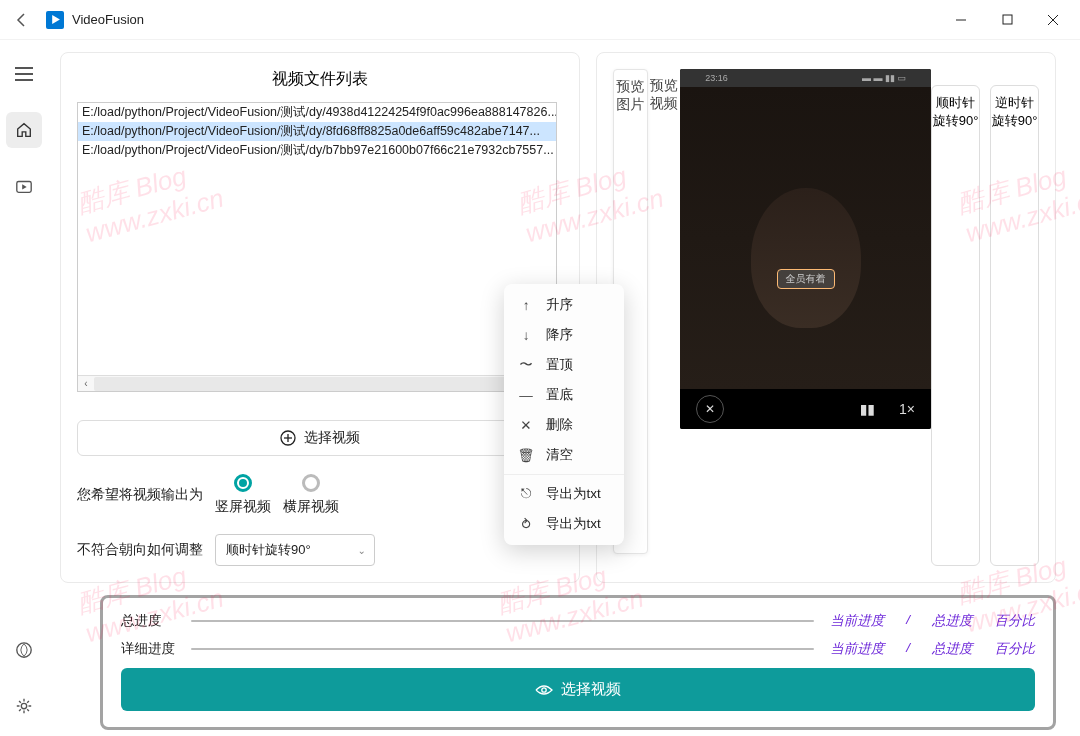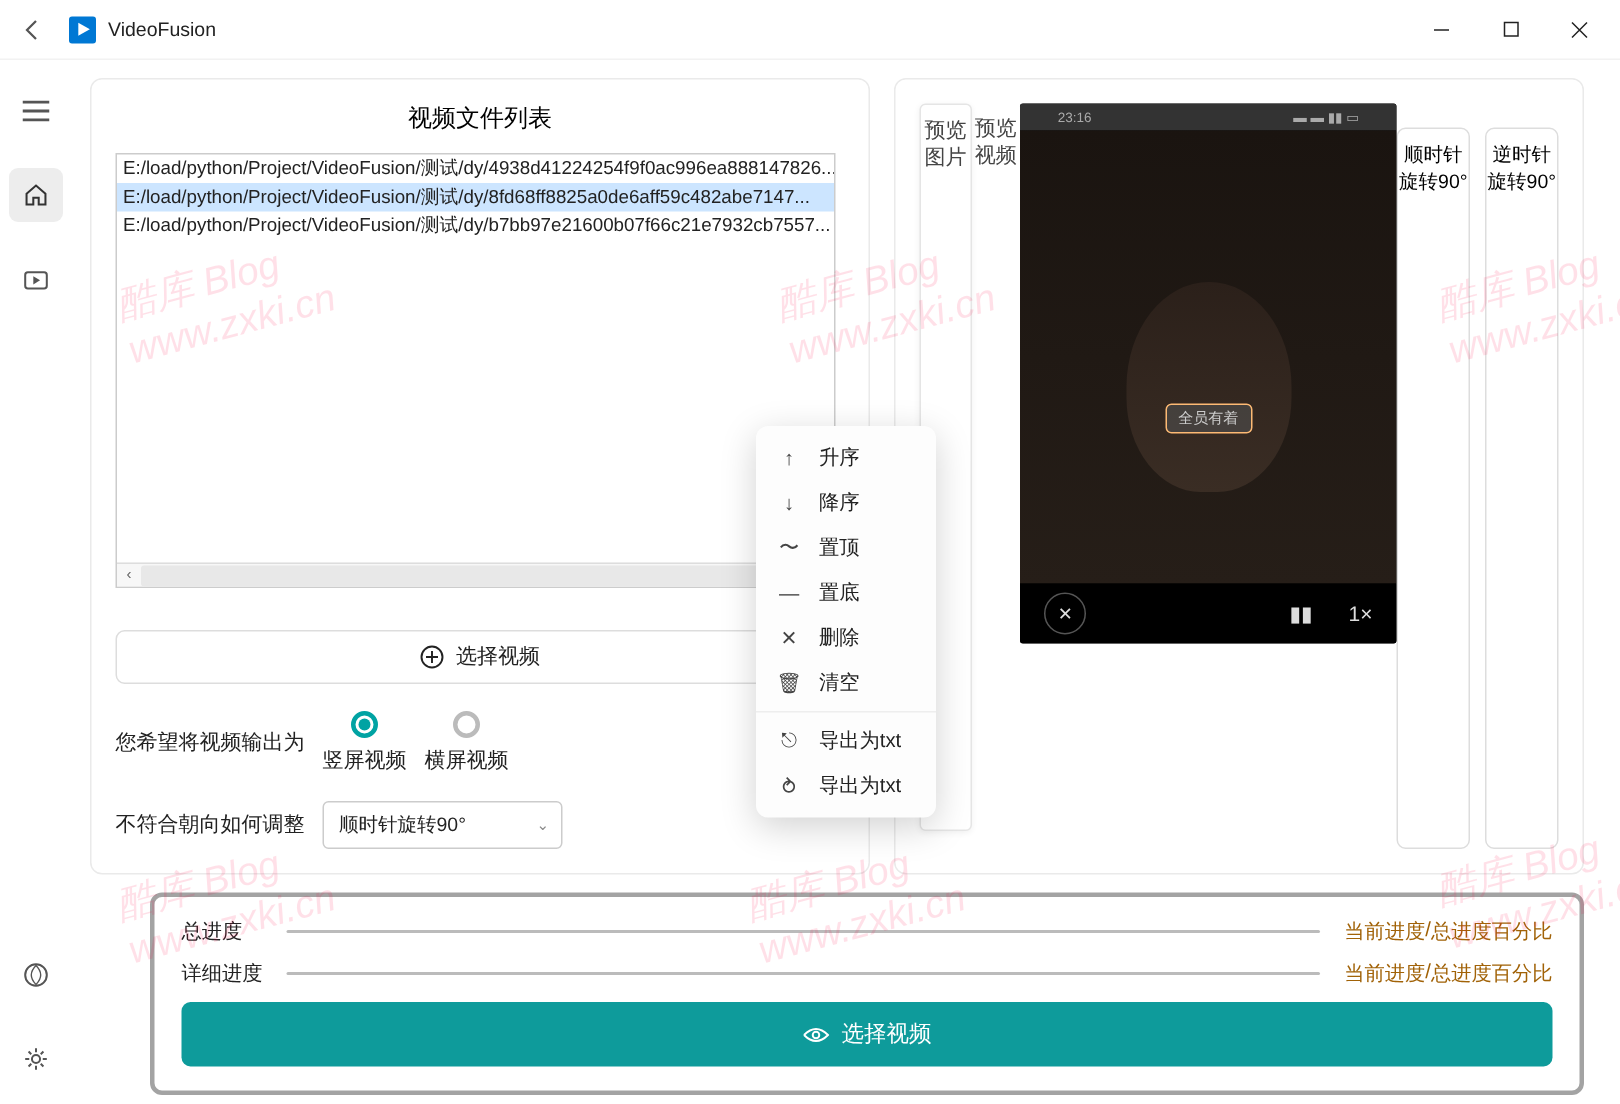--- a/index.html
+++ b/index.html
@@ -55,21 +55,21 @@
 .preview-controls { height: 40px; background: rgba(0,0,0,0.88); display: flex; align-items: center; justify-content: space-between; padding: 0 16px; color: #ddd; font-size: 14px;}
 .pc-x { width: 28px; height: 28px; border-radius: 14px; border: 1px solid #555; display: flex; align-items: center; justify-content: center; font-size: 12px;}
 
 .rot-btns { display: flex; gap: 10px; margin-top: 16px;}
 .rot-btn { flex: 1; text-align: center; padding: 8px 0; border: 1px solid #ddd; border-radius: 6px; font-size: 13px;}
 
 .bottom-panel { border: 3px solid #a3a3a3; border-radius: 8px; padding: 14px 18px 16px 18px; display: flex; flex-direction: column; gap: 10px; margin-left: 40px;}
 .prog-row { display: flex; align-items: center; font-size: 13.5px; color: #222; gap: 10px;}
 .prog-label { width: 60px;}
 .prog-bar { flex: 1; height: 2px; background: #bbb; border-radius: 1px;}
-.prog-vals { display: flex; gap: 0; font-size: 13.5px; color: #a16207; margin-left: 6px;}
+.prog-vals { display: flex; gap: 22px; font-size: 13.5px; color: #6d28d9; margin-left: 6px; font-style: italic;}
 .start-btn { background: #0e9b9b; color: #fff; text-align: center; padding: 12px 0; border-radius: 6px; font-size: 15px; display: flex; align-items: center; justify-content: center; gap: 8px;}
 
 .ctx-menu { position: absolute; left: 504px; top: 284px; width: 120px; background: #fdfdfd; border-radius: 8px; box-shadow: 0 6px 24px rgba(0,0,0,0.18); padding: 6px 0; display: flex; flex-direction: column;}
 .ctx-item { display: flex; align-items: center; gap: 12px; padding: 6px 14px; font-size: 13.5px; color: #222;}
 .ctx-sep { height: 1px; background: #eee; margin: 4px 0;}
 .ctx-item .mi { width: 16px; color: #444; display: flex; align-items: center; justify-content: center;}
 
 .watermark { position: absolute; color: rgba(255,0,64,0.12); font-size: 26px; font-style: italic; font-weight: 500; pointer-events: none; transform: rotate(-15deg); line-height: 1.2;}
 
 .sb-spacer { flex: 1; }

